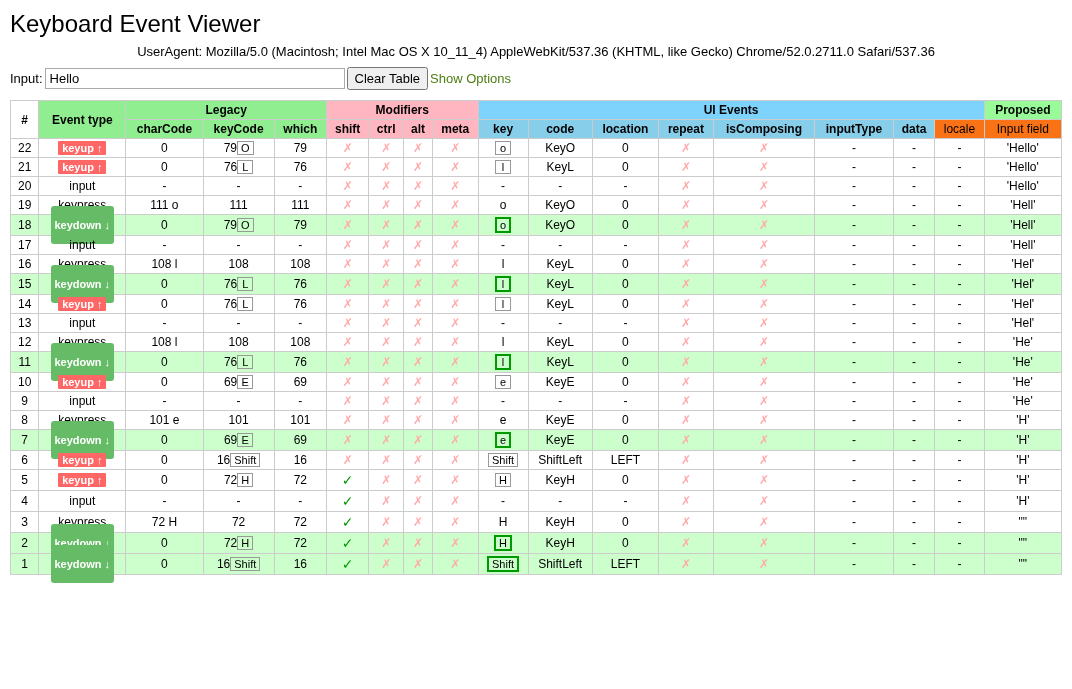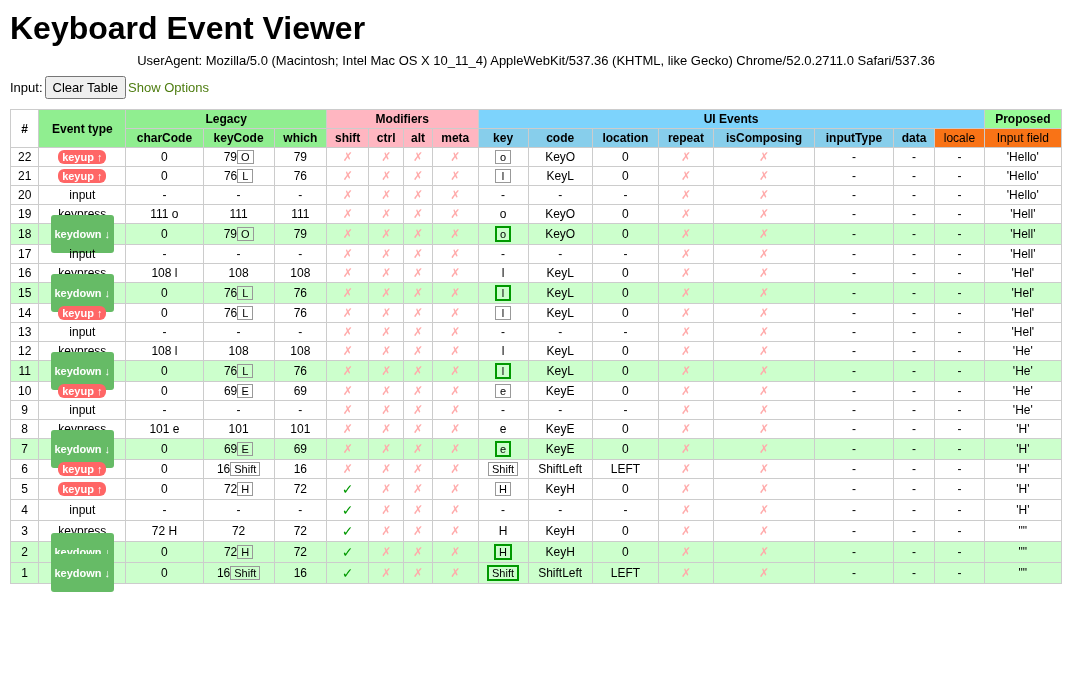--- a/index.html
+++ b/index.html
@@ -1,17 +1,17 @@
 <!DOCTYPE html>
 <html><head>
   <meta charset="utf-8">
   <style>
     * { box-sizing: border-box; margin: 0; padding: 0; }
     body { font-family: Arial, sans-serif; font-size: 13px; background: #fff; color: #000; padding: 10px; }
-    h1 { font-size: 32px; font-weight: bold; margin-bottom: 6px; }
+    h1 { font-size: 24px; font-weight: normal; margin-bottom: 6px; }
     .useragent { font-size: 13px; margin-bottom: 8px; text-align: center; }
     .input-row { display: flex; align-items: center; gap: 2px; margin-bottom: 10px; }
     .input-row label { font-size: 13px; }
     .input-row input { border: 1px solid #aaa; padding: 2px 4px; font-size: 13px; width: 300px; }
     .input-row button { font-size: 13px; padding: 2px 6px; cursor: pointer; }
     .input-row a { color: #4d7c0f; font-size: 13px; text-decoration: none; }
 
     table { border-collapse: collapse; font-size: 12px; width: 100%; }
     th, td { border: 1px solid #ccc; padding: 2px 5px; text-align: center; white-space: nowrap; }
     
@@ -24,38 +24,39 @@
     .th-sub-legacy { background: #90EE90; font-weight: bold; }
     .th-sub-modifiers { background: #FFB6C1; font-weight: bold; }
     .th-sub-ui { background: #87CEEB; font-weight: bold; }
     .th-sub-proposed { background: #f97316; font-weight: normal; }
     .th-num { background: #fff; font-weight: bold; }
 
     
     tr.row-keydown { background: #ccffcc; }
     tr.row-normal { background: #fff; }
 
-    .badge-keyup { background: #ff6666; color: #fff; padding: 1px 4px; border-radius: 6px; font-size: 11px; font-weight: bold; }
+    .badge-keyup { background: #ff6666; color: #fff; padding: 1px 4px; border-radius: 1px; font-size: 11px; font-weight: bold; }
     .badge-keydown { background: #66bb66; color: #fff; padding: 13px 4px; border-radius: 3px; font-size: 11px; font-weight: bold; }
 
     .key-badge { border: 1px solid #999; padding: 0 3px; font-size: 11px; display: inline-block; min-width: 16px; }
     .key-badge-green { border: 2px solid #009900; padding: 0 3px; font-size: 11px; display: inline-block; min-width: 16px; }
 
     .x-mark { color: #ffaaaa; font-size: 12px; }
     .check-mark { color: #009900; font-size: 14px; }
   </style>
 </head>
 <body>
 
 <h1>Keyboard Event Viewer</h1>
 
 <div class="useragent">UserAgent: Mozilla/5.0 (Macintosh; Intel Mac OS X 10_11_4) AppleWebKit/537.36 (KHTML, like Gecko) Chrome/52.0.2711.0 Safari/537.36</div>
 
 <div class="input-row">
   <label>Input:</label>
+  <input type="text" value="Hello" style="">
   <button>Clear Table</button>
   <a href="#">Show Options</a>
 </div>
 
 <table>
   <thead>
     <tr>
       <th rowspan="2" class="th-num">#</th>
       <th rowspan="2" class="th-sub-legacy">Event type</th>
       <th colspan="3" class="th-group-legacy">Legacy</th>

